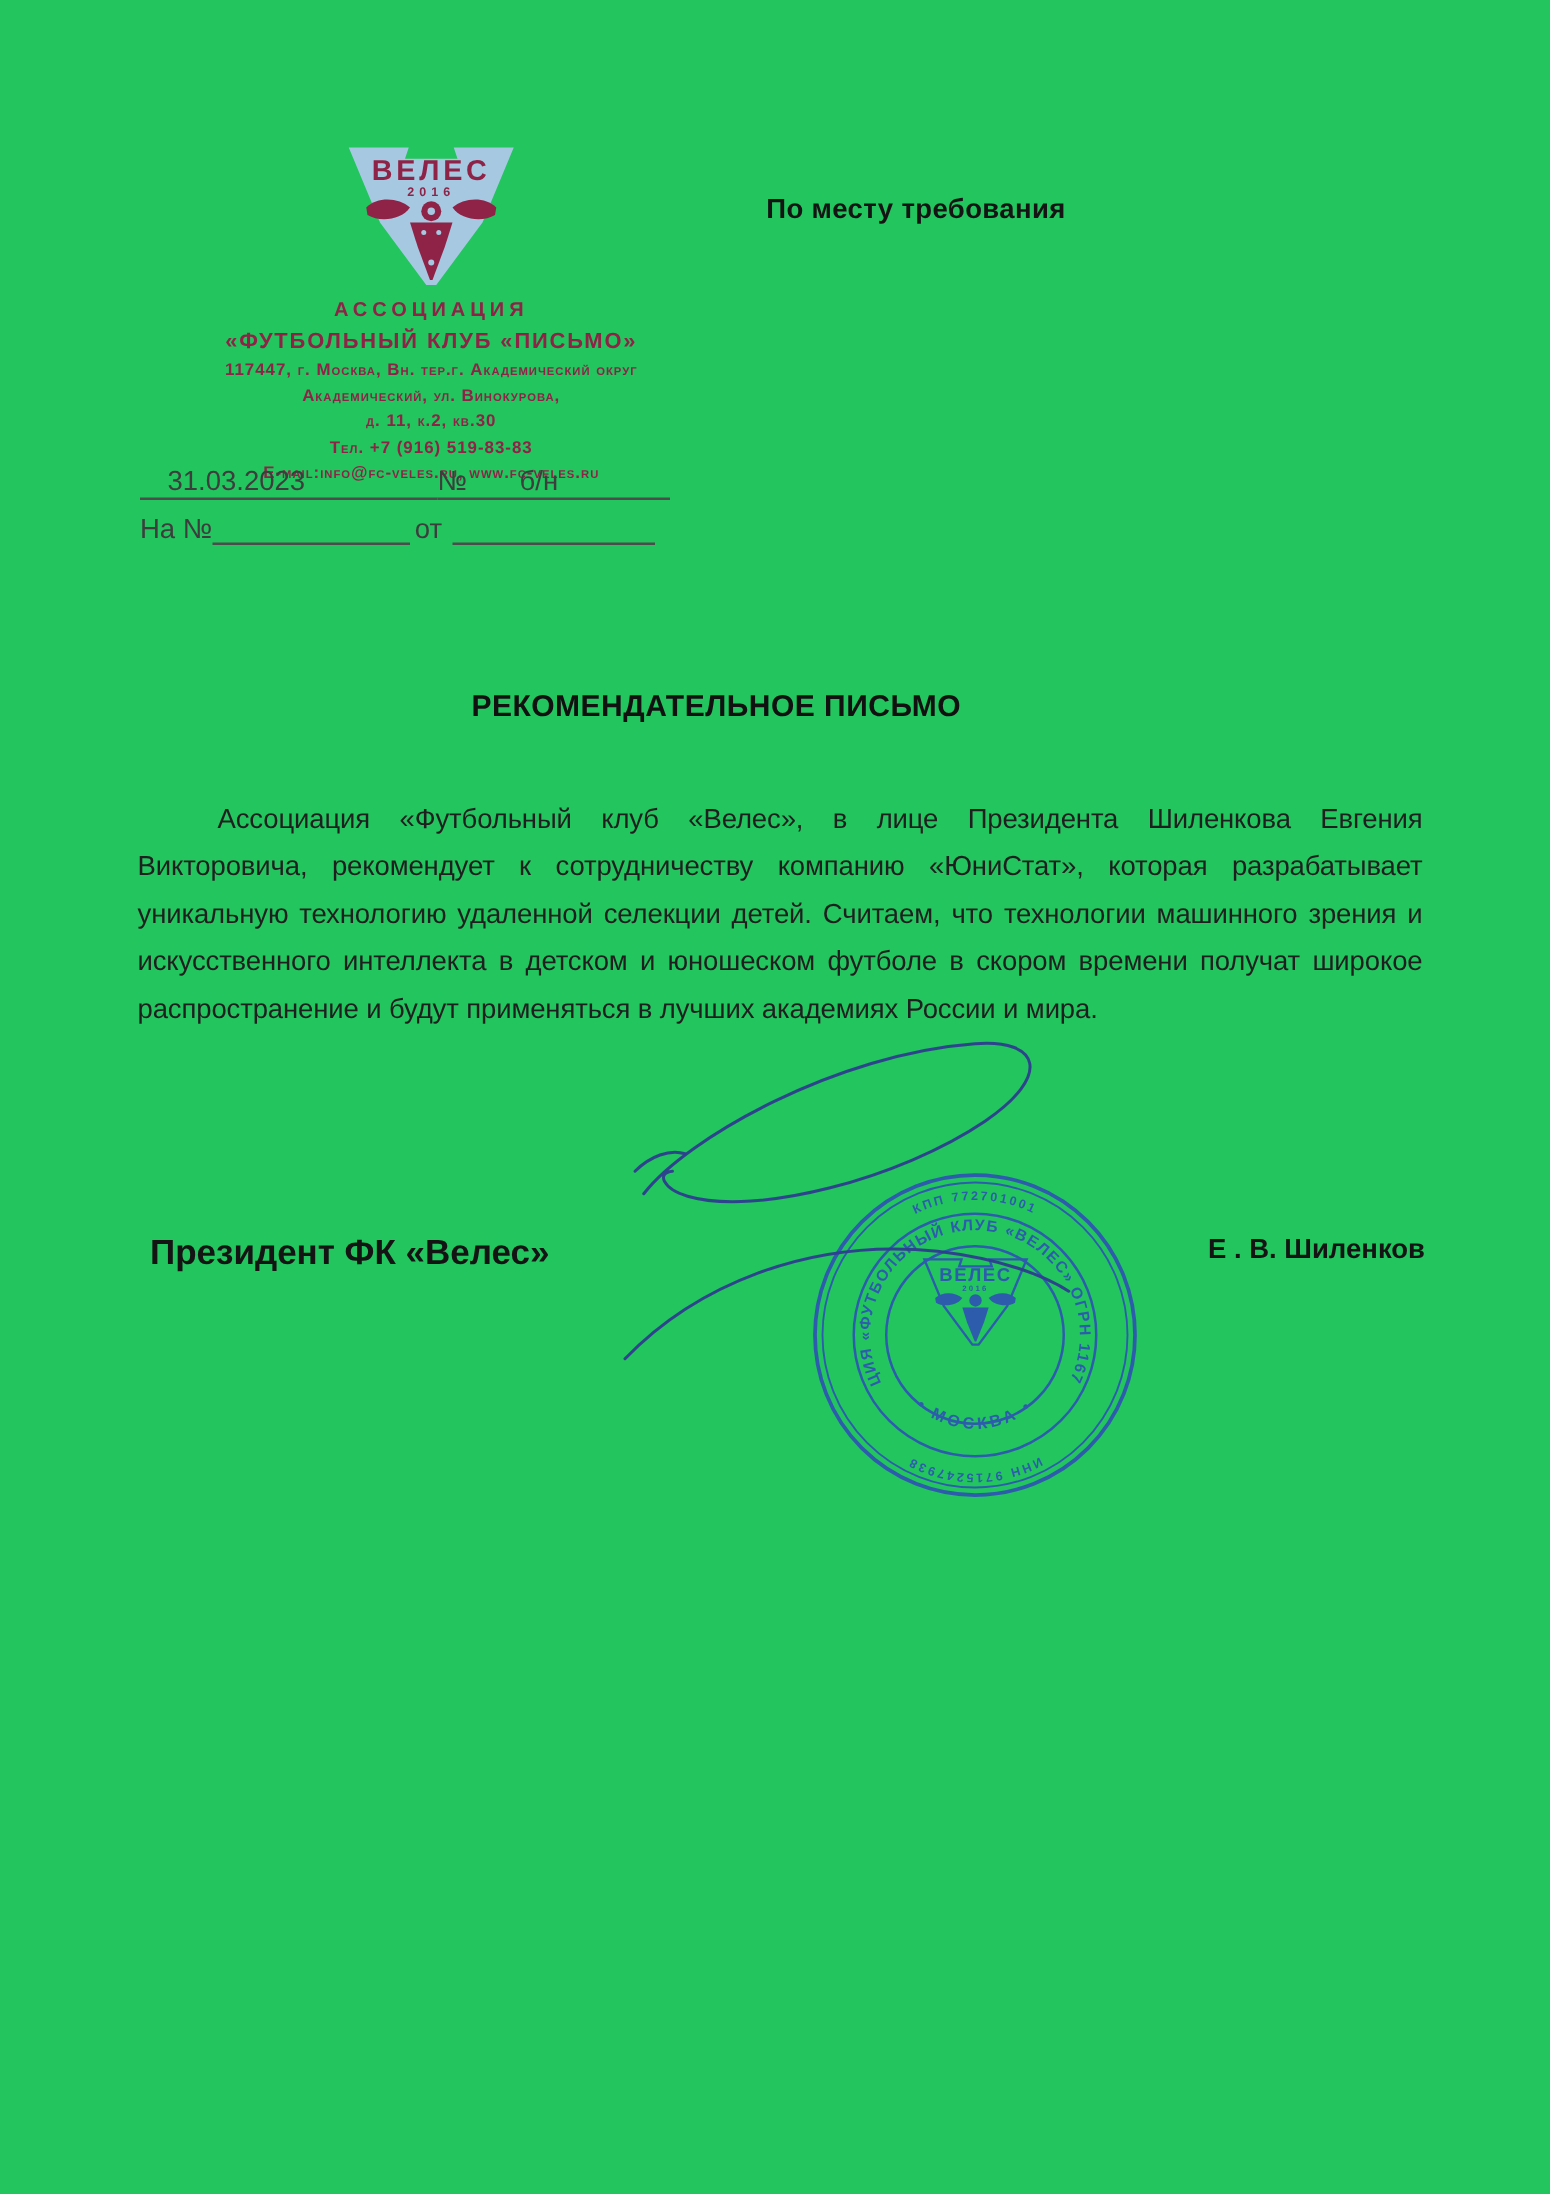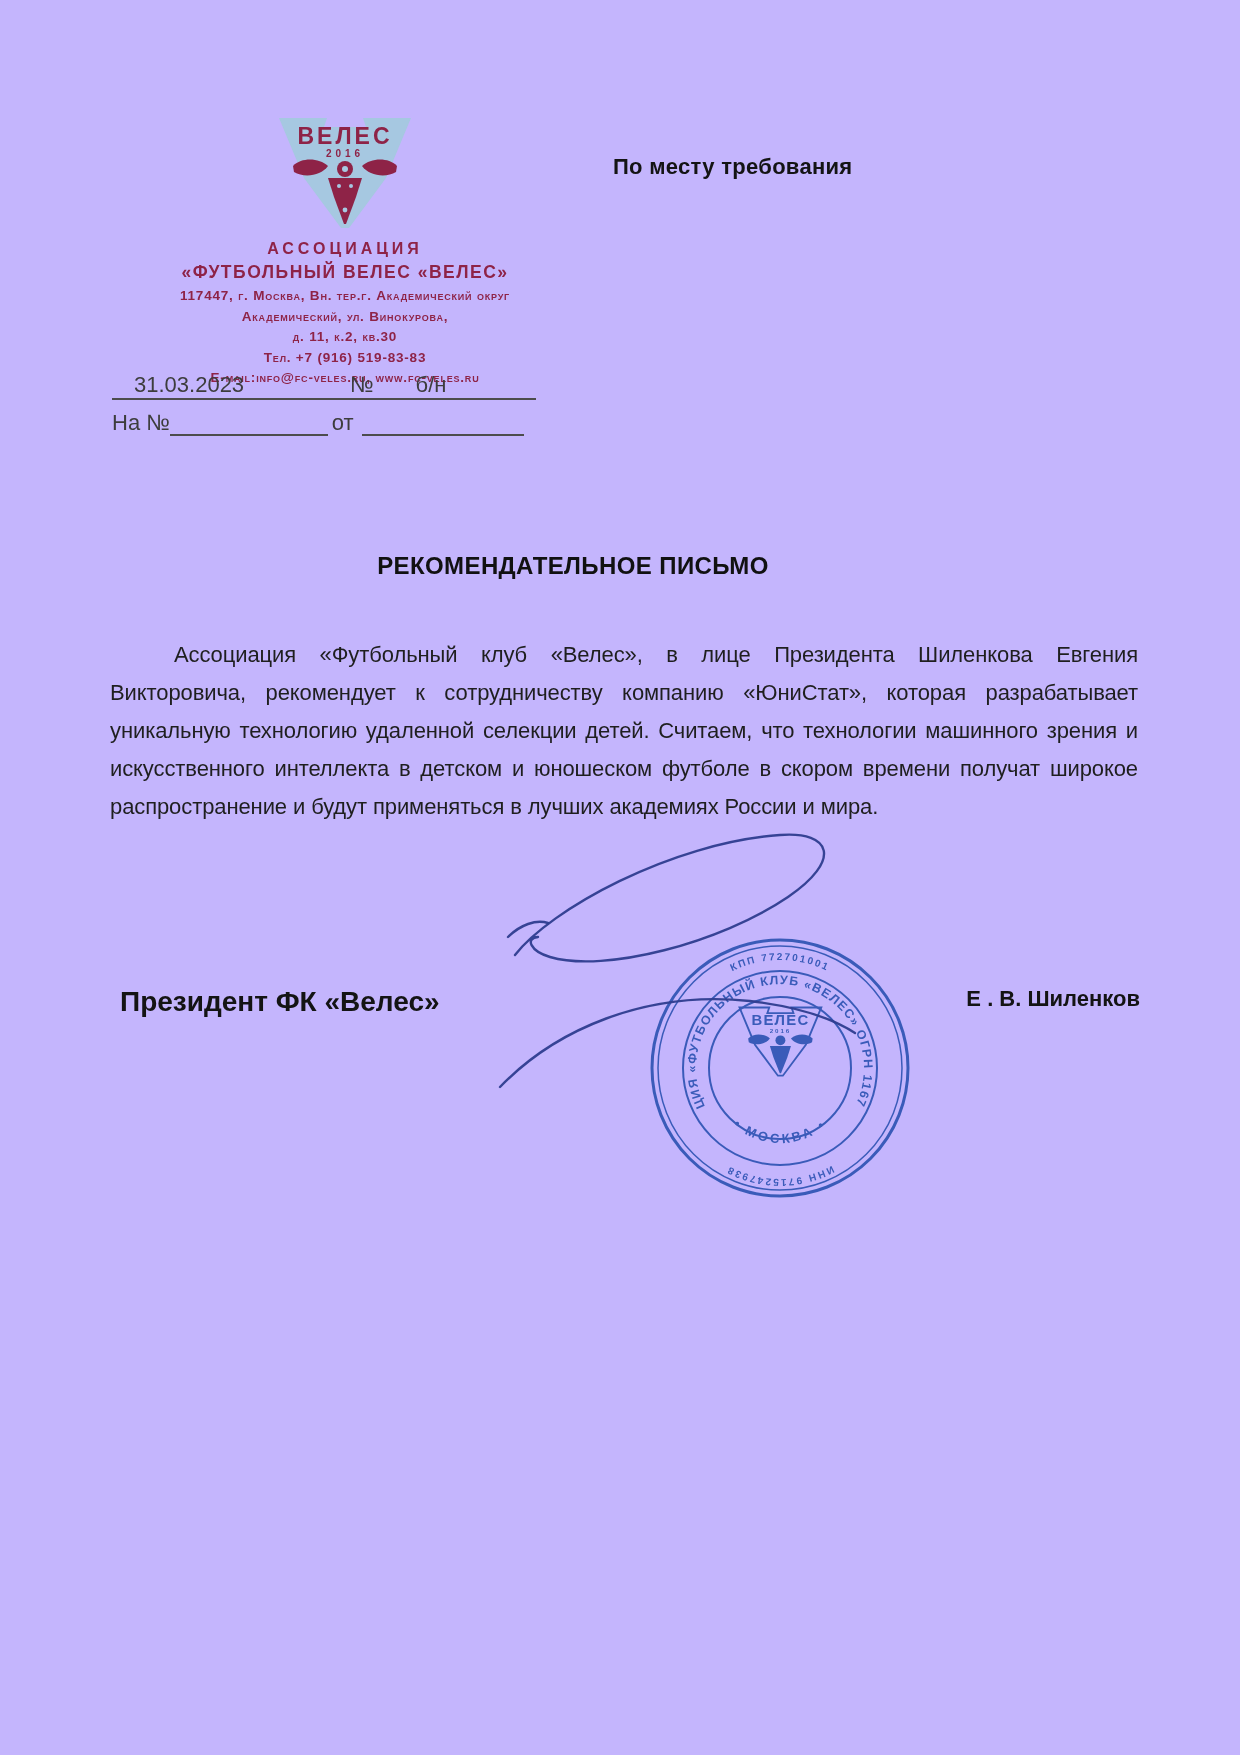--- a/index.html
+++ b/index.html
@@ -1,20 +1,20 @@
 <!DOCTYPE html>
 <html style="--letterhead-maroon: #8e2347; --logo-blue: #a6c8e1; --stamp-blue: #2f54b4; --signature-ink: #2e3d8f;"><head>
 <meta charset="utf-8">
 <style>
   html,body{margin:0;padding:0;background:#ffffff;}
   .page{
     position:relative;
     width:1240px;
     height:1755px;
-    background:#c4b5fd;
+    background:#22c55e;
     font-family:"Liberation Sans", sans-serif;
     overflow:hidden;
   }
   
   .letterhead{
     position:absolute; left:120px; top:100px; width:450px;
     text-align:center; color:var(--letterhead-maroon,#8e2347);
   }
   .lh-logo{display:block;margin:14px auto 0 auto;}
   .lh-org1{font-size:16px;font-weight:bold;letter-spacing:4px;margin-top:8px;}
@@ -84,21 +84,21 @@
         <path class="emblem-maroon" d="M 122 52 C 113 43 96 44 87 52 C 94 62 111 64 121 58 Z"></path>
         <circle class="emblem-maroon" cx="70" cy="55" r="8"></circle>
         <circle cx="70" cy="55" r="3" fill="#a6c8e1"></circle>
         <path class="emblem-maroon" d="M 53 64 L 87 64 L 81 83 L 71 110 L 69 110 L 59 83 Z"></path>
         <circle cx="64" cy="72" r="2" fill="#a6c8e1"></circle>
         <circle cx="76" cy="72" r="2" fill="#a6c8e1"></circle>
         <circle cx="70" cy="96" r="2.4" fill="#a6c8e1"></circle>
       </g>
     </svg>
     <div class="lh-org1">АССОЦИАЦИЯ</div>
-    <div class="lh-org2">«ФУТБОЛЬНЫЙ ВЕЛЕС «ВЕЛЕС»</div>
+    <div class="lh-org2">«ФУТБОЛЬНЫЙ КЛУБ «ПИСЬМО»</div>
     <div class="lh-addr first">117447, г. Москва, Вн. тер.г. Академический округ</div>
     <div class="lh-addr">Академический, ул. Винокурова,</div>
     <div class="lh-addr">д. 11, к.2, кв.30</div>
     <div class="lh-addr">Тел. +7 (916) 519-83-83</div>
     <div class="lh-addr">E-mail:info@fc-veles.ru, www.fc-veles.ru</div>
   </header>
 
   <div class="recipient">По месту требования</div>
 
   <div class="ref">

